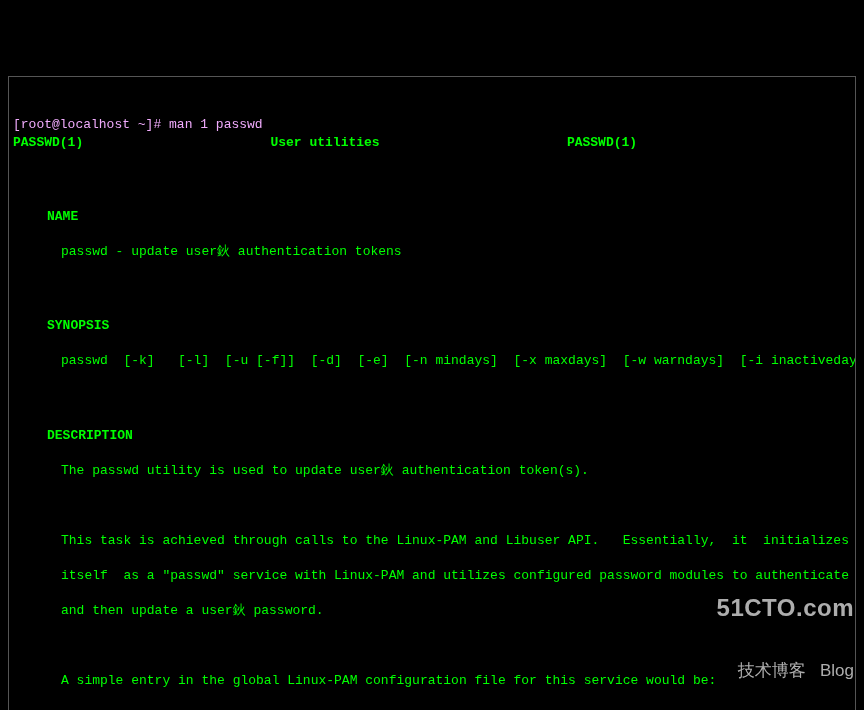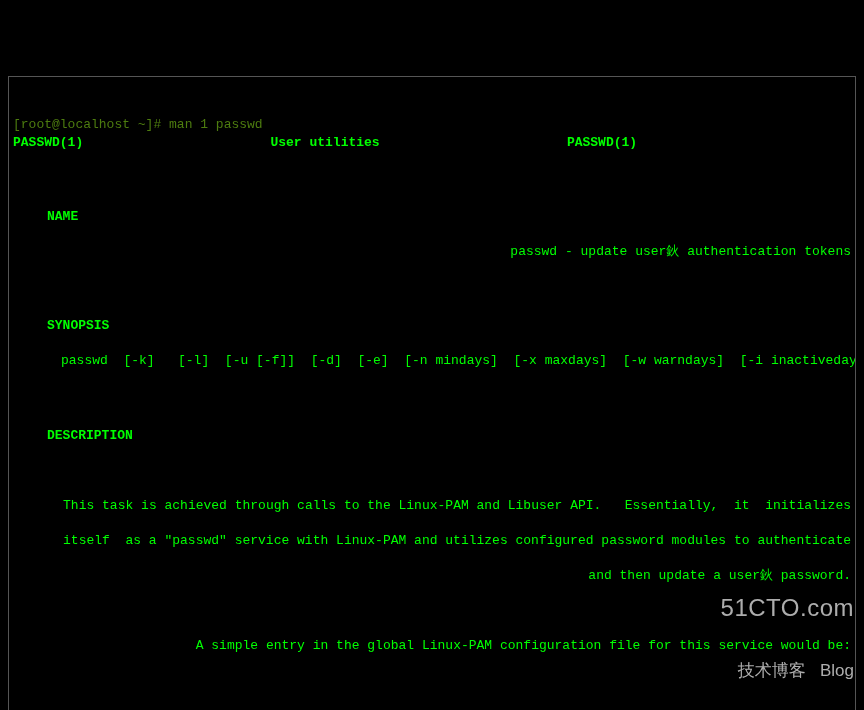--- a/index.html
+++ b/index.html
@@ -9,40 +9,40 @@
     font-family: 'Courier New', monospace;
     font-size: 13px;
     line-height: 1.35;
     padding: 6px 8px;
     width: 864px;
     height: 710px;
     overflow: hidden;
     position: relative;
     white-space: pre;
   }
-  .prompt-line { color: #4d7c0f; }
+  .prompt-line { color: #f0abfc; }
   .header-line { font-weight: bold; text-align: center; }
   .section-heading { font-weight: bold; margin-top: 4px; margin-left: 34px; }
   .u { }
   .content { padding-left: 0; }
-  .indent1 { padding-left: 48px; text-align: right; }
+  .indent1 { padding-left: 48px; }
   .blank { height: 1.35em; }
   .watermark {
     position: absolute;
     right: 10px;
     bottom: 10px;
     color: #ccc;
     font-family: Arial, sans-serif;
     text-align: right;
     opacity: 0.85;
     pointer-events: none;
   }
   .watermark .big {
     font-size: 24px;
-    font-weight: normal;
+    font-weight: bold;
     letter-spacing: 0.5px;
     text-shadow: 1px 1px 2px #000;
   }
   .watermark .small {
     font-size: 17px;
     text-shadow: 1px 1px 1px #000;
   }
   .terminal-frame {
     border: 1px solid #555;
     width: 100%;
@@ -61,20 +61,21 @@
 <span class="prompt-line">[root@localhost ~]# man 1 passwd</span>
 <div><span class="header-line">PASSWD(1)</span>                        <span class="header-line">User utilities</span>                        <span class="header-line">PASSWD(1)</span></div>
 <div class="blank"></div>
 <div class="section-heading">NAME</div>
 <div class="indent1">passwd - update user鈥 authentication tokens</div>
 <div class="blank"></div>
 <div class="section-heading">SYNOPSIS</div>
 <div class="indent1">passwd  [-k]   [-l]  [-u [-f]]  [-d]  [-e]  [-n mindays]  [-x maxdays]  [-w warndays]  [-i inactivedays]  [-S]</div>
 <div class="blank"></div>
 <div class="section-heading">DESCRIPTION</div>
+<div class="indent1">The passwd utility is used to update user鈥 authentication token(s).</div>
 <div class="blank"></div>
 <div class="indent1">This task is achieved through calls to the Linux-PAM and Libuser API.   Essentially,  it  initializes</div>
 <div class="indent1"><span>itself  as a "passwd" service with </span><span class="u">Linux-PAM</span><span> and utilizes configured </span><span class="u">password</span><span> modules to authenticate</span></div>
 <div class="indent1">and then update a user鈥 password.</div>
 <div class="blank"></div>
 <div class="indent1"><span>A simple entry in the global </span><span class="u">Linux-PAM</span><span> configuration file for this service would be:</span></div>
 
 
 
 

